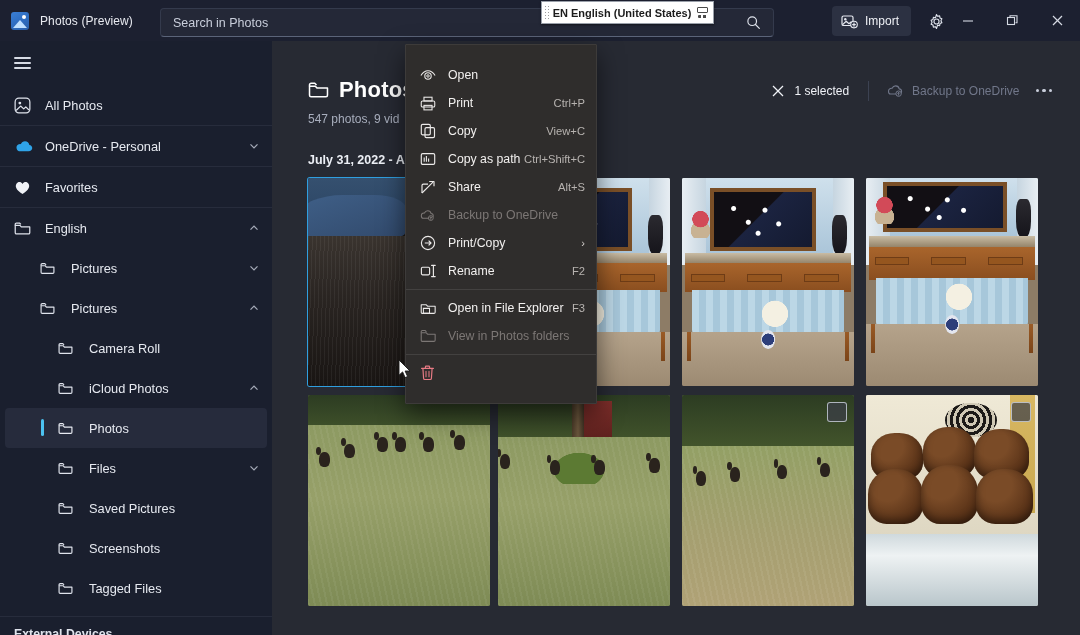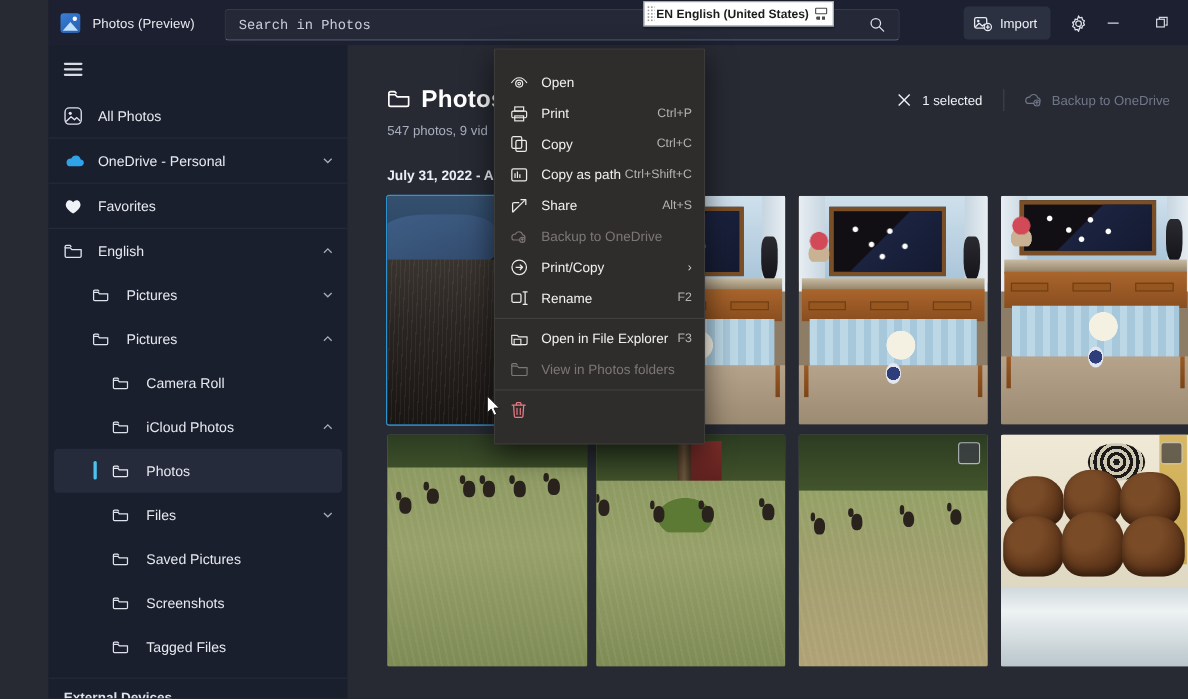--- a/index.html
+++ b/index.html
@@ -7,21 +7,20 @@
     width: 1080px; height: 635px;
     overflow: hidden;
     background: #272a33;
     font-family: "Liberation Sans", sans-serif;
     -webkit-font-smoothing: antialiased;
   }
   .app {
     position: relative;
     width: 940px; height: 635px;
     background: #272a33;
-    margin-left: 44px;
   }
 
   
   .titlebar {
     position: absolute; top: 0; left: 0;
     width: 1080px; height: 41px;
     background: #1c2030;
     display: flex; align-items: center;
   }
   .app-icon {
@@ -53,21 +52,21 @@
     background: #242837;
     border: 1px solid #343a4c;
     border-bottom: 1px solid #5b6479;
     border-radius: 4px;
     display: flex; align-items: center;
   }
   .search-input {
     flex: 1;
     background: transparent; border: none; outline: none;
     color: #c9cedb;
-    font-family: Liberation Mono, monospace;
+    font-family: Liberation Sans, sans-serif;
     font-size: 12.5px;
     padding: 0 12px;
   }
   .search-input::placeholder { color: #c9cedb; opacity: 1; }
   .search-btn {
     width: 40px; height: 25px;
     display:flex; align-items:center; justify-content:center;
     cursor: pointer;
   }
   .ico-search { width:15px; height:15px; }
@@ -834,21 +833,21 @@
     </div>
 
     <div class="ctx-item">
       <span class="ic">
         <svg width="16" height="16" viewBox="0 0 16 16">
           <rect x="1.3" y="1.3" width="9" height="10.5" rx="1.4" fill="none" stroke="#eceae9" stroke-width="1.15"></rect>
           <rect x="5" y="4.6" width="9.5" height="10" rx="1.4" fill="none" stroke="#eceae9" stroke-width="1.15"></rect>
         </svg>
       </span>
       <span class="lbl">Copy</span>
-      <span class="acc">Ctrl+C</span>
+      <span class="acc">View+C</span>
     </div>
 
     <div class="ctx-item">
       <span class="ic">
         <svg width="16" height="14" viewBox="0 0 16 14">
           <rect x="1.3" y="1.6" width="13.4" height="10.8" rx="1.4" fill="none" stroke="#eceae9" stroke-width="1.15"></rect>
           <path d="M4.2 9.8 V5.4 M6.4 9.8 V3.9 M8.6 9.8 V6.4" stroke="#eceae9" stroke-width="1.1"></path>
         </svg>
       </span>
       <span class="lbl">Copy as path</span>

